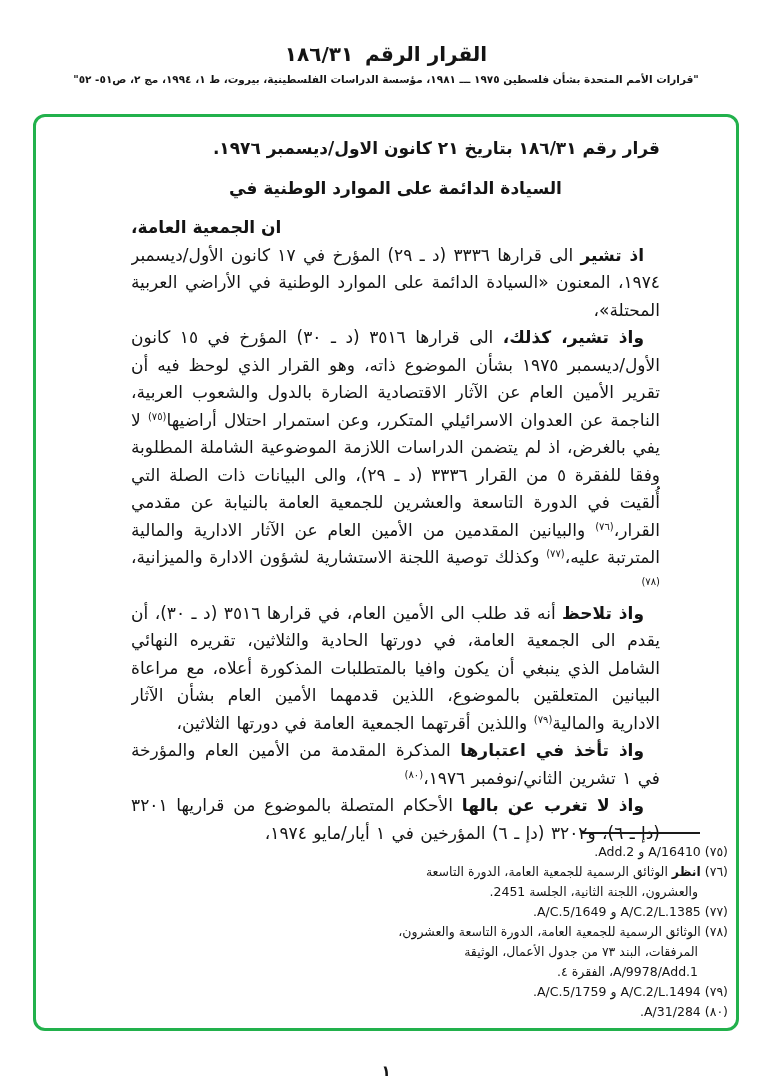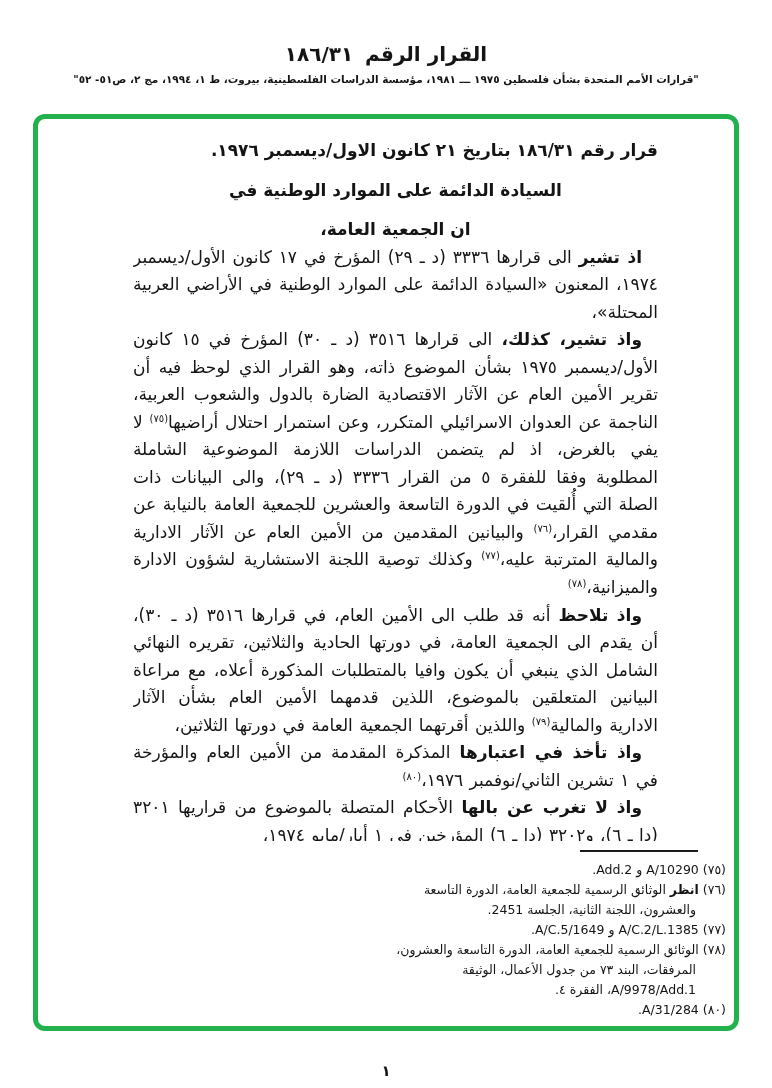--- a/index.html
+++ b/index.html
@@ -7,30 +7,30 @@
     width:772px;height:1088px;position:relative;overflow:hidden;
     background:#ffffff;color:#141414;
     font-family:"DejaVu Sans",sans-serif;
   }
   .header{position:absolute;top:42px;left:0;right:0;text-align:center;direction:rtl;}
   .doc-title{font-size:20px;font-weight:bold;letter-spacing:0.5px;}
   .doc-title .title-num{margin-right:12px;}
   .source{font-size:10.5px;font-weight:bold;margin-top:7px;white-space:nowrap;}
   .frame{
     position:absolute;left:33px;top:114px;width:706px;height:917px;
-    box-sizing:border-box;border:5px solid #a21caf;border-radius:12px;
+    box-sizing:border-box;border:3px solid #a21caf;border-radius:12px;
     background:transparent;
   }
   .content{
     position:absolute;top:18px;right:76px;left:95px;bottom:185px;
     direction:rtl;overflow:hidden;
   }
   .doc-head{font-size:17px;font-weight:bold;text-align:right;margin:0 0 5px 0;line-height:1.62;}
   .doc-sub{font-size:17px;font-weight:bold;text-align:center;margin:12px;line-height:1.62;}
-  .intro{font-size:17px;font-weight:bold;margin:12px 0 0 0;line-height:1.62;text-align:center;}
+  .intro{font-size:17px;font-weight:bold;margin:12px 0 0 0;line-height:1.62;text-align:left;}
   .para{
     font-size:17px;line-height:1.62;margin:0;text-align:justify;
     text-indent:16px;word-spacing:1px;
   }
   .b{font-weight:bold;}
   .fnref{font-size:10px;vertical-align:6px;letter-spacing:0;}
   .footnotes{
     position:absolute;right:8px;bottom:6px;width:354px;direction:rtl;
     font-size:12.5px;line-height:1.6;text-align:right;
   }
@@ -61,24 +61,25 @@
           <p class="para"><span class="b">واذ تشير، كذلك،</span><span> الى قرارها ٣٥١٦ (د ـ ٣٠) المؤرخ في ١٥ كانون الأول/ديسمبر ١٩٧٥ بشأن الموضوع ذاته، وهو القرار الذي لوحظ فيه أن تقرير الأمين العام عن الآثار الاقتصادية الضارة بالدول والشعوب العربية، الناجمة عن العدوان الاسرائيلي المتكرر، وعن استمرار احتلال أراضيها</span><span class="fnref">(٧٥)</span><span> لا يفي بالغرض، اذ لم يتضمن الدراسات اللازمة الموضوعية الشاملة المطلوبة وفقا للفقرة ٥ من القرار ٣٣٣٦ (د ـ ٢٩)، والى البيانات ذات الصلة التي أُلقيت في الدورة التاسعة والعشرين للجمعية العامة بالنيابة عن مقدمي القرار،</span><span class="fnref">(٧٦)</span><span> والبيانين المقدمين من الأمين العام عن الآثار الادارية والمالية المترتبة عليه،</span><span class="fnref">(٧٧)</span><span> وكذلك توصية اللجنة الاستشارية لشؤون الادارة والميزانية،</span><span class="fnref">(٧٨)</span></p>
           <p class="para"><span class="b">واذ تلاحظ</span><span> أنه قد طلب الى الأمين العام، في قرارها ٣٥١٦ (د ـ ٣٠)، أن يقدم الى الجمعية العامة، في دورتها الحادية والثلاثين، تقريره النهائي الشامل الذي ينبغي أن يكون وافيا بالمتطلبات المذكورة أعلاه، مع مراعاة البيانين المتعلقين بالموضوع، اللذين قدمهما الأمين العام بشأن الآثار الادارية والمالية</span><span class="fnref">(٧٩)</span><span> واللذين أقرتهما الجمعية العامة في دورتها الثلاثين،</span></p>
           <p class="para"><span class="b">واذ تأخذ في اعتبارها</span><span> المذكرة المقدمة من الأمين العام والمؤرخة في ١ تشرين الثاني/نوفمبر ١٩٧٦،</span><span class="fnref">(٨٠)</span></p>
           <p class="para"><span class="b">واذ لا تغرب عن بالها</span><span> الأحكام المتصلة بالموضوع من قراريها ٣٢٠١ (دإ ـ ٦)، و٣٢٠٢ (دإ ـ ٦) المؤرخين في ١ أيار/مايو ١٩٧٤،</span></p>
         </div>
     </div>
 
     <div class="footnotes">
       <div class="fnsep"></div>
       <div id="fnlist">
-          <div class="fn"><span class="fn-num">(٧٥)</span> <span>A/10290 و Add.2.</span></div>
+          <div class="fn"><span class="fn-num">(٧٥)</span> <span>A/16410 و Add.2.</span></div>
           <div class="fn"><span class="fn-num">(٧٦)</span> <span class="b">انظر</span><span> الوثائق الرسمية للجمعية العامة، الدورة التاسعة والعشرون، اللجنة الثانية، الجلسة 2451.</span></div>
           <div class="fn"><span class="fn-num">(٧٧)</span> <span>A/C.2/L.1385 و A/C.5/1649.</span></div>
           <div class="fn"><span class="fn-num">(٧٨)</span> <span>الوثائق الرسمية للجمعية العامة، الدورة التاسعة والعشرون، المرفقات، البند ٧٣ من جدول الأعمال، الوثيقة A/9978/Add.1، الفقرة ٤.</span></div>
+          <div class="fn"><span class="fn-num">(٧٩)</span> <span>A/C.2/L.1494 و A/C.5/1759.</span></div>
           <div class="fn"><span class="fn-num">(٨٠)</span> <span>A/31/284.</span></div>
         </div>
     </div>
   </div>
 
   <div class="pageno">١</div>
 
 </div>
 
 </body></html>

